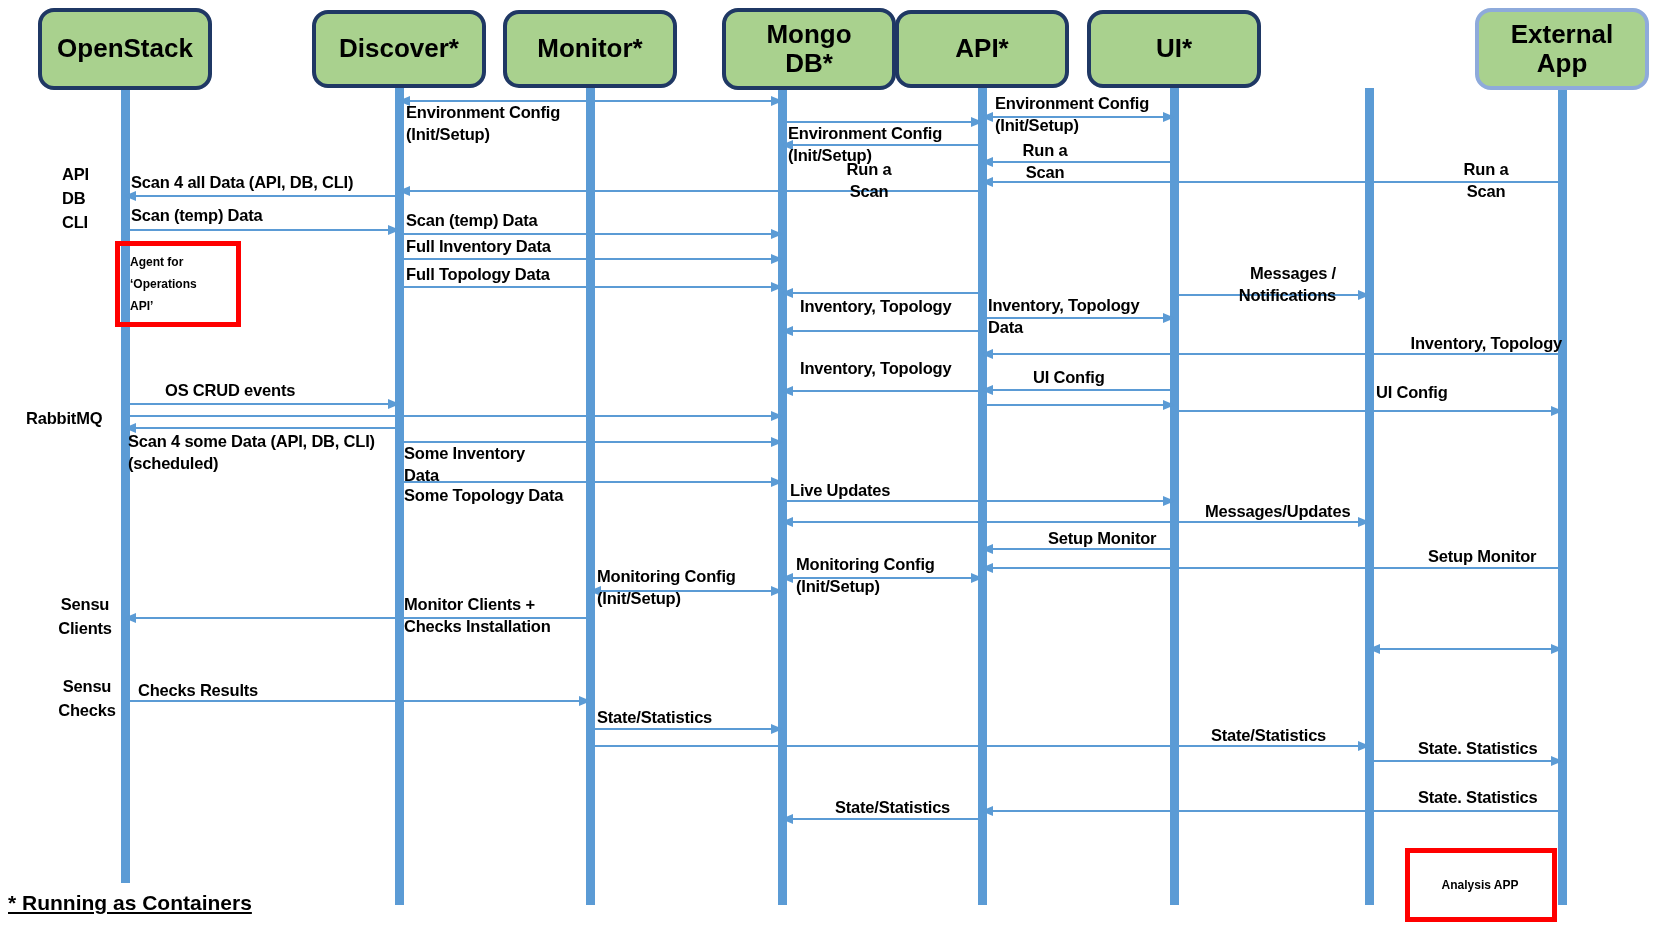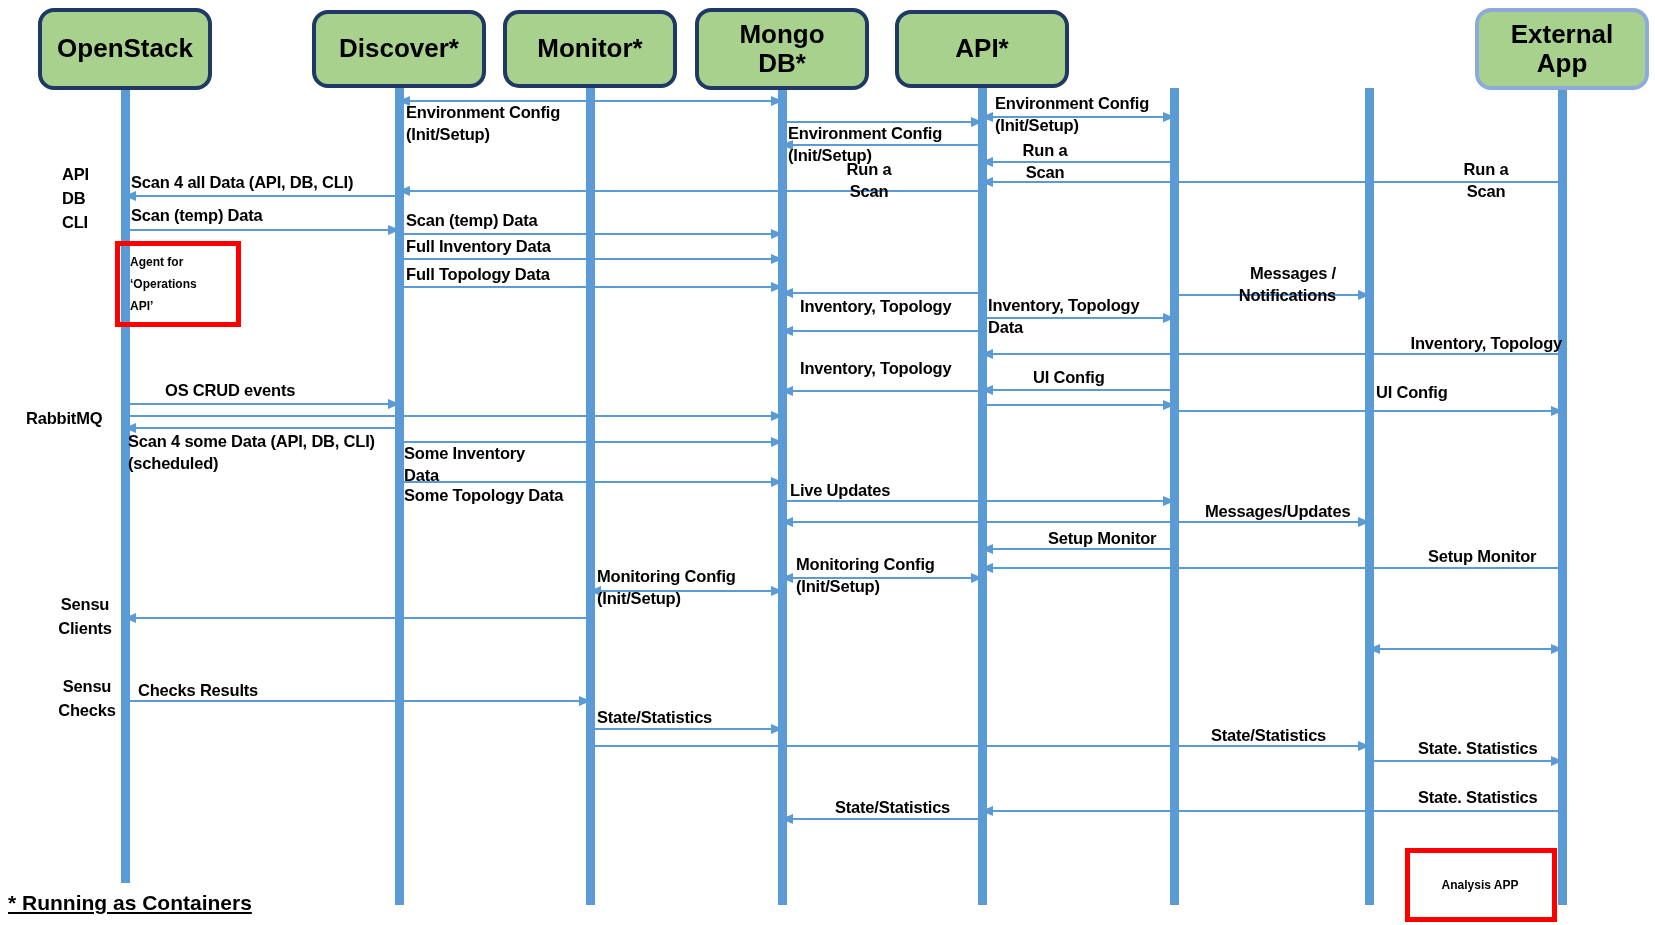--- a/index.html
+++ b/index.html
@@ -35,23 +35,24 @@
     <div class="lifeline" style="left: 394.5px; top: 88px; height: 817px;"></div>
     <div class="lifeline" style="left: 585.5px; top: 88px; height: 817px;"></div>
     <div class="lifeline" style="left: 777.5px; top: 88px; height: 817px;"></div>
     <div class="lifeline" style="left: 977.5px; top: 88px; height: 817px;"></div>
     <div class="lifeline" style="left: 1169.5px; top: 88px; height: 817px;"></div>
     <div class="lifeline" style="left: 1364.5px; top: 88px; height: 817px;"></div>
     <div class="lifeline" style="left: 1557.5px; top: 88px; height: 817px;"></div>
     <div class="actor" style="left: 38px; top: 8px; width: 174px; height: 82px;">OpenStack</div>
     <div class="actor" style="left: 312px; top: 10px; width: 174px; height: 78px;">Discover*</div>
     <div class="actor" style="left: 503px; top: 10px; width: 174px; height: 78px;">Monitor*</div>
-    <div class="actor" style="left: 695px; top: 8px; width: 174px; height: 82px;">Mongo
+    <div class="actor" style="left: 722px; top: 8px; width: 174px; height: 82px;">Mongo
 DB*</div>
     <div class="actor" style="left: 895px; top: 10px; width: 174px; height: 78px;">API*</div>
+    <div class="actor" style="left: 1087px; top: 10px; width: 174px; height: 78px;">UI*</div>
     <div class="actor ext" style="left: 1475px; top: 8px; width: 174px; height: 82px;">External
 App</div>
     <div class="arrow" style="left: 399px; top: 100px; width: 383px;">
       <div class="ah l"></div>
       <div class="ah r"></div>
     </div>
     <div class="arrow" style="left: 782px; top: 121px; width: 200px;">
       <div class="ah r"></div>
     </div>
     <div class="arrow" style="left: 782px; top: 144px; width: 200px;">
@@ -206,20 +207,22 @@
 Data</div>
     <div class="lbl" style="left: 404px; top: 484px; width: 210px; text-align: left;">Some Topology Data</div>
     <div class="lbl" style="left: 790px; top: 479px; width: 150px; text-align: left;">Live Updates</div>
     <div class="lbl" style="left: 1205px; top: 500px; width: 185px; text-align: left;">Messages/Updates</div>
     <div class="lbl" style="left: 1048px; top: 527px; width: 140px; text-align: left;">Setup Monitor</div>
     <div class="lbl" style="left: 1428px; top: 545px; width: 136px; text-align: left;">Setup Monitor</div>
     <div class="lbl" style="left: 597px; top: 565px; width: 180px; text-align: left;">Monitoring Config
 (Init/Setup)</div>
     <div class="lbl" style="left: 796px; top: 553px; width: 180px; text-align: left;">Monitoring Config
 (Init/Setup)</div>
+    <div class="lbl" style="left: 404px; top: 593px; width: 195px; text-align: left;">Monitor Clients +
+Checks Installation</div>
     <div class="lbl" style="left: 138px; top: 679px; width: 170px; text-align: left;">Checks Results</div>
     <div class="lbl" style="left: 597px; top: 706px; width: 160px; text-align: left;">State/Statistics</div>
     <div class="lbl" style="left: 1211px; top: 724px; width: 155px; text-align: left;">State/Statistics</div>
     <div class="lbl" style="left: 1418px; top: 737px; width: 144px; text-align: left;">State. Statistics</div>
     <div class="lbl" style="left: 1418px; top: 786px; width: 144px; text-align: left;">State. Statistics</div>
     <div class="lbl" style="left: 835px; top: 796px; width: 155px; text-align: left;">State/Statistics</div>
     <div class="side" style="left: 62px; top: 162px; width: 60px; text-align: left;">API
 DB
 CLI</div>
     <div class="side" style="left: 26px; top: 390px; width: 95px; text-align: left; margin-top: 16px;">RabbitMQ</div>

